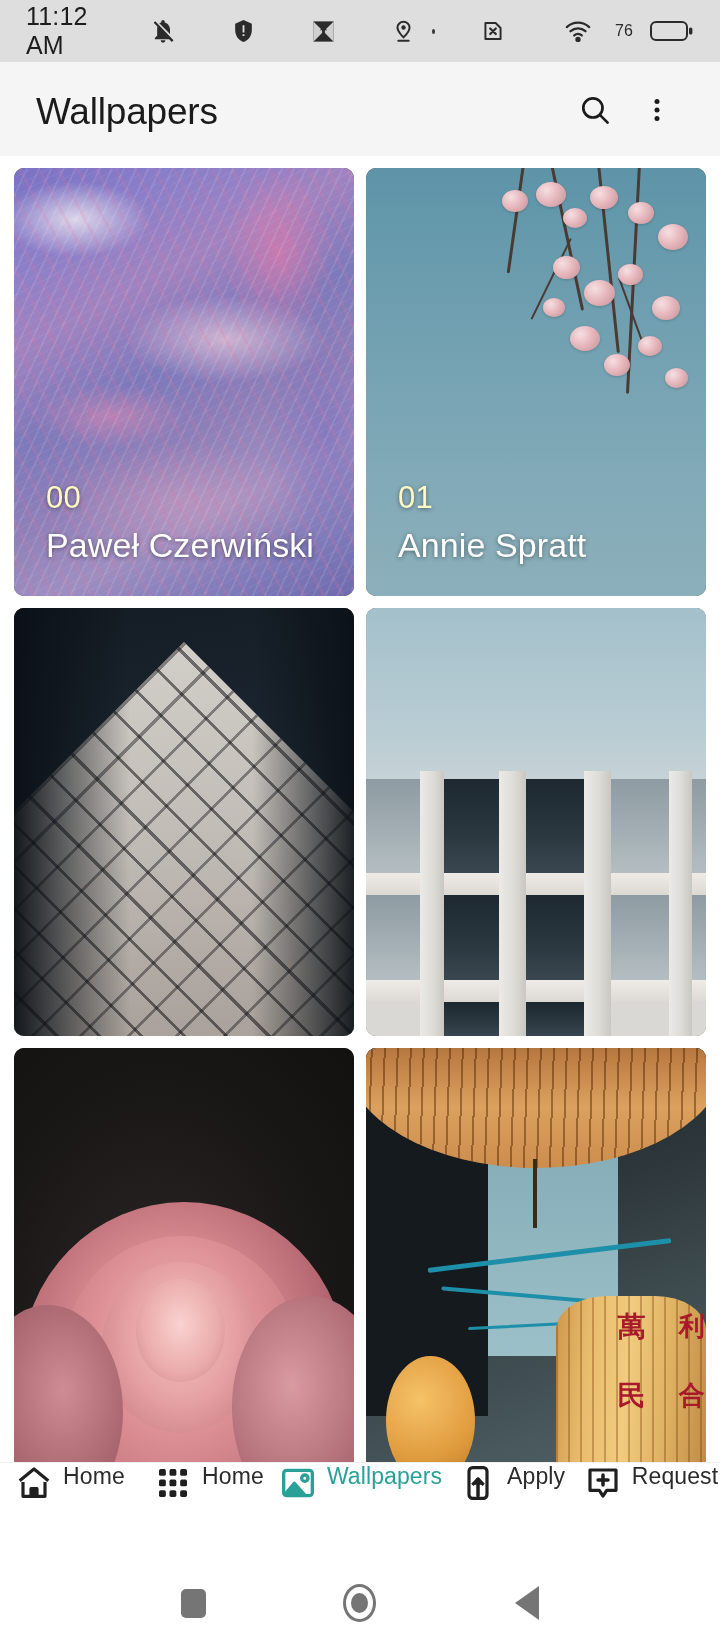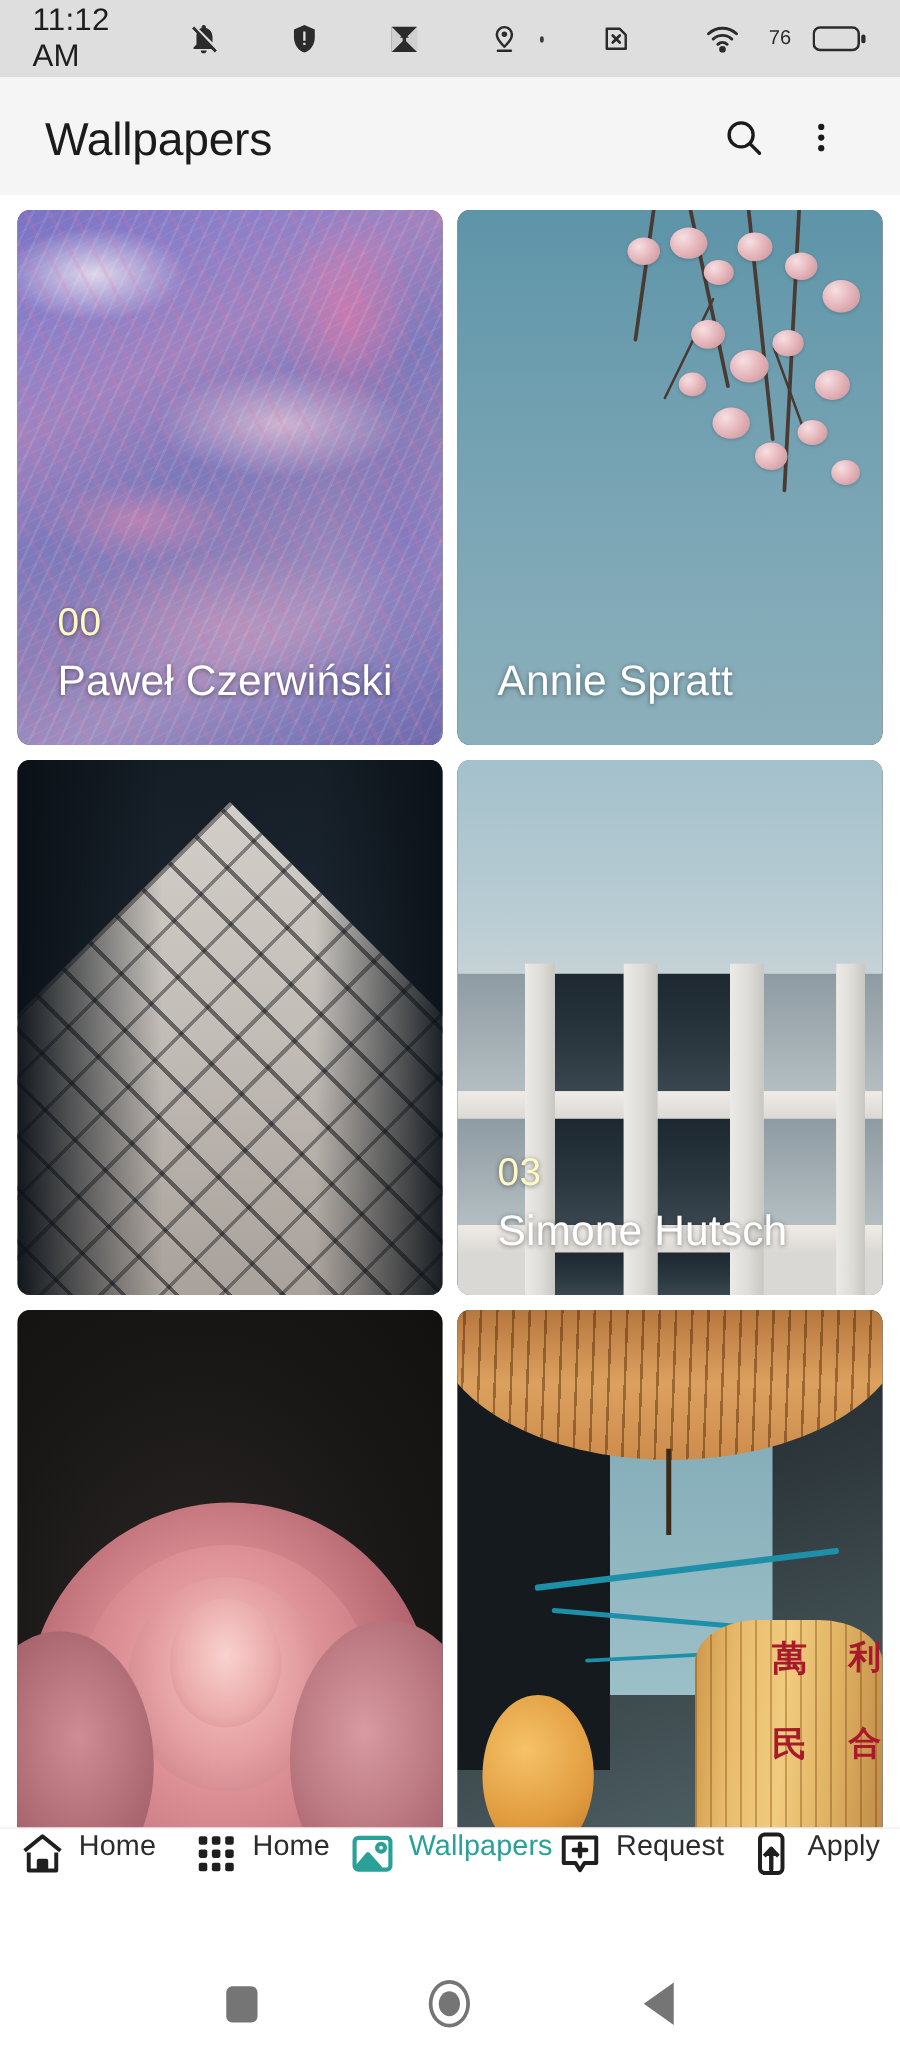--- a/index.html
+++ b/index.html
@@ -312,20 +312,21 @@
       <div class="bloom" style="left:64%;top:112px;width:31px;height:26px;"></div>
       <div class="bloom" style="left:74%;top:96px;width:25px;height:21px;"></div>
       <div class="bloom" style="left:84%;top:128px;width:28px;height:24px;"></div>
       <div class="bloom" style="left:60%;top:158px;width:30px;height:25px;"></div>
       <div class="bloom" style="left:70%;top:186px;width:26px;height:22px;"></div>
       <div class="bloom" style="left:80%;top:168px;width:24px;height:20px;"></div>
       <div class="bloom" style="left:52%;top:130px;width:22px;height:19px;"></div>
       <div class="bloom" style="left:88%;top:200px;width:23px;height:20px;"></div>
     </div>
     <div class="card-meta">
+      <div class="card-num">01</div>
       <div class="card-author">Annie Spratt</div>
     </div>
   </div>
 
   <div class="card">
     <div class="card-art art-roof">
       <div class="apex"></div>
       <div class="shade-l"></div>
       <div class="shade-r"></div>
     </div>
@@ -347,24 +348,20 @@
       <div class="winglass" style="left:72%;top:67%;width:17%;height:20%;"></div>
       <div class="winglass" style="left:96%;top:67%;width:8%;height:20%;"></div>
       <div class="band" style="top:87%;height:5%;"></div>
       <div class="win" style="left:22%;top:92%;width:17%;height:8%;"></div>
       <div class="win" style="left:47%;top:92%;width:17%;height:8%;"></div>
       <div class="pillar" style="left:16%;top:38%;width:7%;bottom:0;"></div>
       <div class="pillar" style="left:39%;top:38%;width:8%;bottom:0;"></div>
       <div class="pillar" style="left:64%;top:38%;width:8%;bottom:0;"></div>
       <div class="pillar" style="left:89%;top:38%;width:7%;bottom:0;"></div>
     </div>
-    <div class="card-meta">
-      <div class="card-num">03</div>
-      <div class="card-author">Simone Hutsch</div>
-    </div>
   </div>
 
   <div class="card">
     <div class="card-art art-rose">
       <div class="petal" style="left:2%;top:36%;width:96%;height:78%;background:radial-gradient(ellipse at 46% 42%, #e79fa4 0%, #d4868d 38%, #ab5e68 72%, #7c3c47 100%);"></div>
       <div class="petal" style="left:14%;top:44%;width:70%;height:58%;background:radial-gradient(ellipse at 48% 40%, #f0b2b4 0%, #dd9196 46%, #b96a74 100%);"></div>
       <div class="petal" style="left:26%;top:50%;width:46%;height:40%;background:radial-gradient(ellipse at 50% 42%, #f6c4c3 0%, #e49fa2 52%, #c2757e 100%);"></div>
       <div class="petal" style="left:36%;top:54%;width:26%;height:24%;background:radial-gradient(ellipse at 50% 44%, #f9d2cf 0%, #eaabab 60%, #ce8189 100%);"></div>
       <div class="petal" style="left:-12%;top:60%;width:44%;height:50%;background:radial-gradient(ellipse at 60% 40%, #d08c93 0%, #a25f69 62%, #6d3a44 100%);"></div>
       <div class="petal" style="left:64%;top:58%;width:46%;height:52%;background:radial-gradient(ellipse at 38% 40%, #d99aa0 0%, #ac6872 62%, #74404a 100%);"></div>
@@ -435,39 +432,39 @@
         <rect x="3.4" y="4.4" width="17.2" height="15.2" rx="1.8"></rect>
         <circle cx="16.1" cy="9.1" r="1.9"></circle>
         <path d="M4.2 18.8l5.6-6.6 6.2 6.9" fill="#2aa198" stroke-linejoin="round"></path>
       </svg>
     </span>
     <span class="nav-label">Wallpapers</span>
   </div>
 
   <div class="nav-item">
     <span>
-      <svg width="40" height="40" viewBox="0 0 24 24" fill="none" stroke="#1f1f1f" stroke-width="1.9" stroke-linejoin="round">
-        <path d="M4.2 4.2h15.6v12.2h-5.6L12 19.9l-2.2-3.5H4.2z"></path>
-        <path d="M12 7.2v6M9 10.2h6" stroke-width="2.1" stroke-linecap="round"></path>
-      </svg>
-    </span>
-    <span class="nav-label">Request</span>
-  </div>
-
-  <div class="nav-item">
-    <span>
       <svg width="40" height="40" viewBox="0 0 24 24" fill="none" stroke="#1f1f1f" stroke-width="1.9">
         <rect x="6.6" y="2.8" width="10.8" height="18.4" rx="2.2"></rect>
         <path d="M12 19.6V9.8" stroke-width="2.1" stroke-linecap="round"></path>
         <path d="M8.6 13.1L12 9.5l3.4 3.6" fill="#1f1f1f" stroke-linejoin="round"></path>
       </svg>
     </span>
     <span class="nav-label">Apply</span>
   </div>
 
+  <div class="nav-item">
+    <span>
+      <svg width="40" height="40" viewBox="0 0 24 24" fill="none" stroke="#1f1f1f" stroke-width="1.9" stroke-linejoin="round">
+        <path d="M4.2 4.2h15.6v12.2h-5.6L12 19.9l-2.2-3.5H4.2z"></path>
+        <path d="M12 7.2v6M9 10.2h6" stroke-width="2.1" stroke-linecap="round"></path>
+      </svg>
+    </span>
+    <span class="nav-label">Request</span>
+  </div>
+
 </div>
 
 <div class="sys-nav">
   <div class="sys-btn">
     <span class="sys-square"></span>
   </div>
   <div class="sys-btn">
     <span class="sys-circle">
         <i></i>
       </span>

